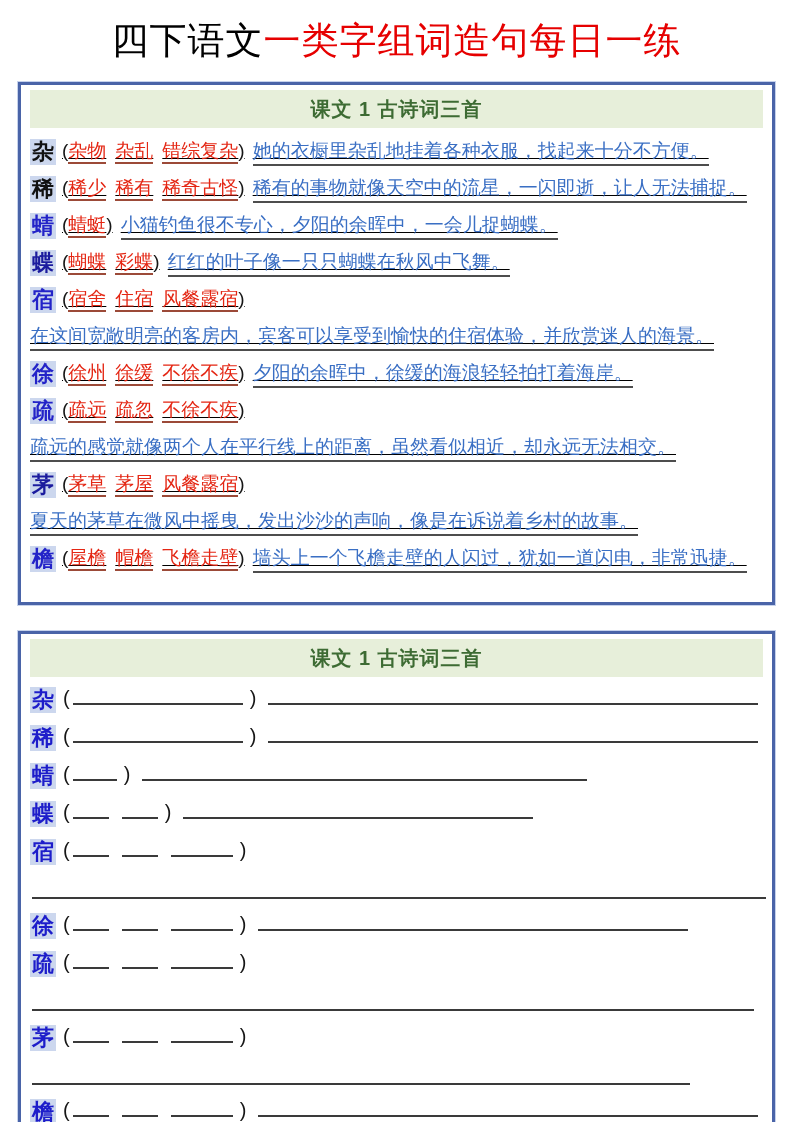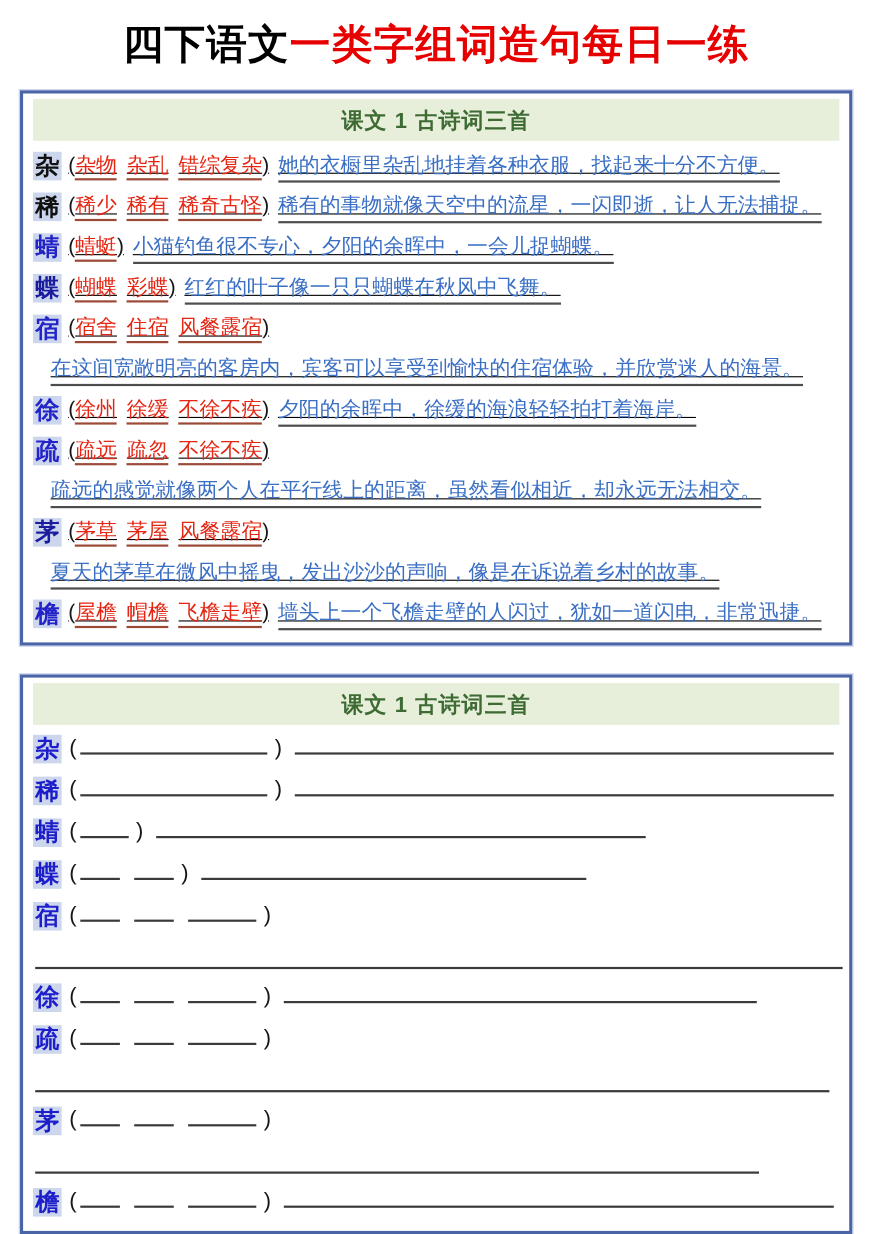--- a/index.html
+++ b/index.html
@@ -6,33 +6,33 @@
   html,body { background:#ffffff; }
   body {
     width:793px; height:1122px; overflow:hidden;
     font-family:"Liberation Sans","DejaVu Sans",sans-serif;
   }
   .page { width:793px; height:1122px; padding:14px 18px 0 18px; }
 
   .title {
     text-align:center;
     font-family:"DejaVu Serif","Liberation Serif",serif;
-    font-weight:bold;
+    font-weight:normal;
     font-size:37px;
     letter-spacing:1px;
     margin:2px 0 16px 0;
     white-space:nowrap;
   }
   .title .t-red { color:var(--title-red); }
 
   .box {
     width:757px;
     border:3px solid var(--box-border);
     outline:1px solid var(--box-outline);
-    padding:5px 9px 8px 9px;
+    padding:5px 9px 26px 9px;
     margin-bottom:26px;
     background:#ffffff;
   }
   .box-header {
     background:var(--header-bg);
     color:var(--header-text);
     font-weight:bold;
     font-size:20px;
     text-align:center;
     padding:6px 0 5px 0;
@@ -58,21 +58,21 @@
     border-bottom:2px solid var(--word-line);
     padding-bottom:1px;
   }
   .word.gap { margin-right:9px; }
   .sent {
     color:var(--sent-blue);
     border-bottom:2px solid var(--sent-line);
     padding-bottom:3px;
     margin-left:8px;
   }
-  .row.sent-row .sent { margin-left:16px; }
+  .row.sent-row .sent { margin-left:0; }
 
   
   .rows2 { padding-top:2px; }
   .row2 { line-height:38px; height:38px; white-space:nowrap; font-size:20px; }
   .hw2 { color:var(--hw-blue); }
   .paren2 { color:#161616; font-size:20px; margin-left:7px; }
   .blank {
     display:inline-block;
     height:3px;
     border-bottom:2px solid var(--blank-line);

